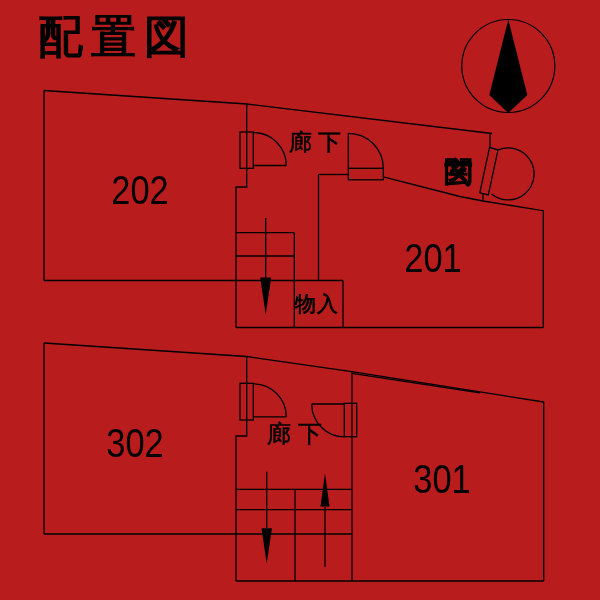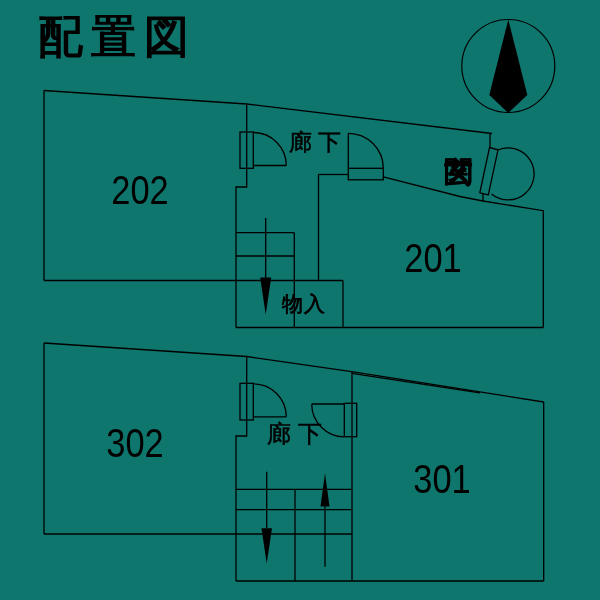--- a/index.html
+++ b/index.html
@@ -1,32 +1,32 @@
 <!DOCTYPE html>
 <html><head>
 <meta charset="utf-8">
 <style>
   html,body{margin:0;padding:0;background:#ffffff;}
-  .stage{position:relative;width:600px;height:600px;background:#0f766e;overflow:hidden;
+  .stage{position:relative;width:600px;height:600px;background:#b91c1c;overflow:hidden;
          font-family:"Liberation Sans","DejaVu Sans",sans-serif;color:#000;}
   svg{position:absolute;left:0;top:0;}
   .lbl{position:absolute;color:#000;white-space:nowrap;line-height:1;}
   .title{left:38px;top:14px;font-size:45px;font-weight:bold;letter-spacing:8px;}
   .room{width:100px;text-align:center;font-size:40px;letter-spacing:0px;
         transform:scaleX(0.86);transform-origin:center;}
   .r202{left:90px;top:170px;}
   .r201{left:383px;top:238px;}
   .r302{left:85px;top:423px;}
   .r301{left:392px;top:459px;}
   .corr{font-size:23px;letter-spacing:6px;font-weight:normal;-webkit-text-stroke:0.5px #000;}
   .c2f{left:289px;top:131px;}
   .c3f{left:267px;top:422px;font-size:24px;letter-spacing:7px;}
   .genkan{left:443px;top:133px;font-size:28px;font-weight:bold;-webkit-text-stroke:0.5px #000;
           writing-mode:vertical-rl;letter-spacing:3px;line-height:31px;}
-  .mono2{left:282px;top:293px;font-size:21px;font-weight:bold;letter-spacing:1px;}
+  .mono2{left:295px;top:293px;font-size:21px;font-weight:bold;letter-spacing:1px;}
 </style>
 </head>
 <body>
 
 <div class="stage">
 
   <svg width="600" height="600" viewBox="0 0 600 600">
     <g stroke="#000" stroke-width="1.3" fill="none">
 
       <g>

